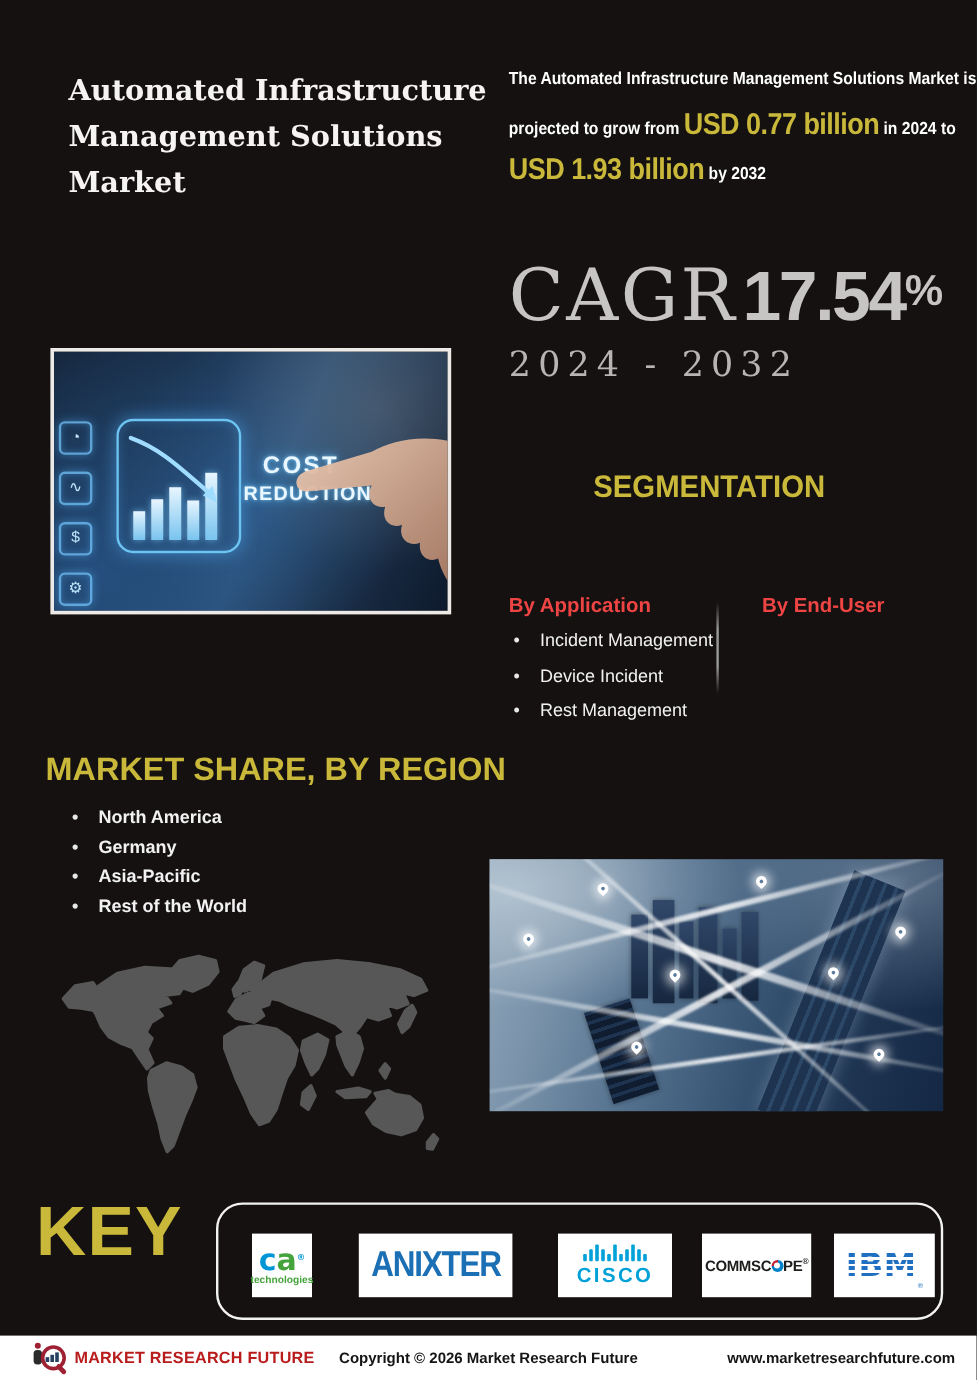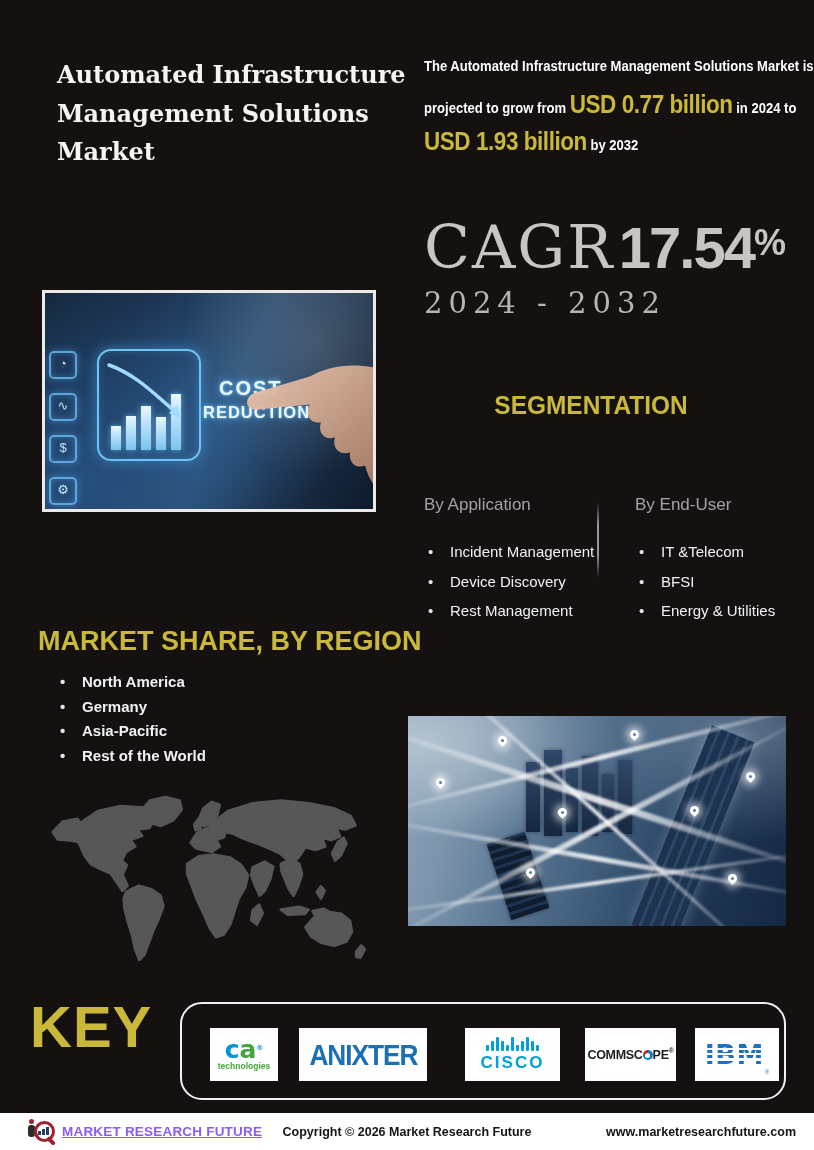--- a/index.html
+++ b/index.html
@@ -24,21 +24,21 @@
   .cagr-value{font-size:58px;font-weight:700;letter-spacing:-2px;}
   .cagr-pct{font-size:36px;font-weight:700;vertical-align:13px;}
   .cagr-period{font-family:"DejaVu Serif",serif;font-size:29px;letter-spacing:6px;color:#b7b5b3;margin-top:4px;}
 
   
   .seg-title{position:absolute;left:424px;top:390px;width:334px;text-align:center;
     font-size:26px;font-weight:700;color:#c9b83a;transform:scaleX(0.94);}
   .seg-col{position:absolute;top:495px;color:#f2f2f2;}
   .seg-col.c1{left:424px;}
   .seg-col.c2{left:635px;}
-  .seg-head{font-size:17px;font-weight:400;margin-bottom:28px;color:#a3a3a3;}
+  .seg-head{font-size:17px;font-weight:700;margin-bottom:10px;color:#ef4444;}
   .blist{list-style:none;margin:0;padding:0;font-size:15px;}
   .blist li{position:relative;padding-left:26px;margin-bottom:12.5px;}
   .blist li::before{content:"•";position:absolute;left:4px;top:0;color:#e8e8e8;}
   .seg-divider{position:absolute;left:597px;top:502px;width:2px;height:76px;
     background:linear-gradient(180deg,transparent,#999 30%,#999 70%,transparent);}
 
   
   .ms-title{position:absolute;left:38px;top:626px;font-size:27px;font-weight:700;color:#c9b83a;}
   .ms-list{position:absolute;left:56px;top:673px;color:#f2f2f2;}
   .ms-list li{margin-bottom:7.5px;font-weight:bold;}
@@ -84,21 +84,21 @@
   
   .world-map{position:absolute;left:38px;top:786px;width:352px;height:184px;}
 
   
   .key-line1{position:absolute;left:30px;top:993px;font-size:58px;font-weight:700;color:#c9b83a;letter-spacing:1px;}
   .key-line2{position:absolute;left:30px;top:1056px;font-size:36px;font-weight:700;color:#c9b83a;}
   .players-panel{position:absolute;left:180px;top:1002px;width:606px;height:98px;
     border:2px solid #f2f2f2;border-radius:22px;box-sizing:border-box;}
   .logo-box{position:absolute;top:24px;height:53px;background:#ffffff;display:flex;
     align-items:center;justify-content:center;flex-direction:row;}
-  .lb-ca{left:28px;width:68px;flex-direction:column;}
+  .lb-ca{left:28px;width:50px;flex-direction:column;}
   .lb-anixter{left:117px;width:128px;}
   .lb-cisco{left:283px;width:95px;flex-direction:column;}
   .lb-commscope{left:403px;width:91px;}
   .lb-ibm{left:513px;width:84px;}
   .ca-word{font-size:25px;font-weight:700;line-height:20px;font-family:"DejaVu Sans",sans-serif;}
   .ca-c{color:#0095d5;} .ca-a{color:#45a33b;}
   .ca-reg{font-size:7px;color:#0095d5;vertical-align:8px;}
   .ca-sub{font-size:8.5px;color:#45a33b;font-weight:700;margin-top:1px;}
   .anx{font-size:25px;font-weight:700;color:#1a6fb5;letter-spacing:-1px;transform:scaleY(1.2) scaleX(1.05);}
   .cisco-bars{display:flex;align-items:flex-end;gap:2.5px;height:15px;margin-bottom:2px;}
@@ -116,21 +116,21 @@
 
   
   .footer{position:absolute;left:0;top:1113px;width:814px;height:37px;background:#ffffff;}
   .mrf-logo{position:absolute;left:28px;top:3px;width:30px;height:30px;}
   .mrf-head{position:absolute;left:1px;top:3px;width:5px;height:5px;border-radius:50%;background:#9e2033;}
   .mrf-body{position:absolute;left:0px;top:9px;width:7px;height:12px;border-radius:3px;background:#2b2b2b;}
   .mrf-ring{position:absolute;left:6px;top:5px;width:15px;height:15px;border:3.5px solid #9e2033;border-radius:50%;background:#fff;}
   .mrf-bars{position:absolute;left:10px;top:11px;display:flex;gap:1.5px;align-items:flex-end;height:8px;}
   .mrf-bars i{width:2.5px;background:#27405f;display:block;}
   .mrf-handle{position:absolute;left:21px;top:20px;width:4px;height:10px;background:#9e2033;transform:rotate(-45deg);border-radius:2px;}
-  .f-brand{position:absolute;left:62px;top:11px;font-size:13.5px;font-weight:700;color:#8b5cf6;letter-spacing:0.2px;text-decoration:underline;}
+  .f-brand{position:absolute;left:62px;top:11px;font-size:13.5px;font-weight:700;color:#b91c1c;letter-spacing:0.2px;}
   .f-copy{position:absolute;left:0;right:0;top:12px;text-align:center;font-size:12.5px;font-weight:700;color:#151515;}
   .f-url{position:absolute;right:18px;top:12px;font-size:12.5px;font-weight:700;color:#151515;}
 </style>
 </head>
 <body>
 
 <div class="poster">
 
   <div class="main-title">
     <div>Automated Infrastructure</div>
@@ -196,34 +196,29 @@
                C125,153 135,159 143,155 C147,171 155,180 160,184 Z" fill="url(#skin)" opacity="0.96"></path>
     </svg>
   </div>
 
   <div class="seg-title">SEGMENTATION</div>
 
   <div class="seg-col c1">
     <div class="seg-head">By Application</div>
     <ul class="blist">
       <li>Incident Management</li>
-      <li>Device Discovery</li>
+      <li>Device Incident</li>
       <li>Rest Management</li>
     </ul>
   </div>
 
   <div class="seg-divider"></div>
 
   <div class="seg-col c2">
     <div class="seg-head">By End-User</div>
-    <ul class="blist">
-      <li>IT &amp;Telecom</li>
-      <li>BFSI</li>
-      <li>Energy &amp; Utilities</li>
-    </ul>
   </div>
 
   <div class="ms-title">MARKET SHARE, BY REGION</div>
   <ul class="blist ms-list">
     <li>North America</li>
     <li>Germany</li>
     <li>Asia-Pacific</li>
     <li>Rest of the World</li>
   </ul>
 

